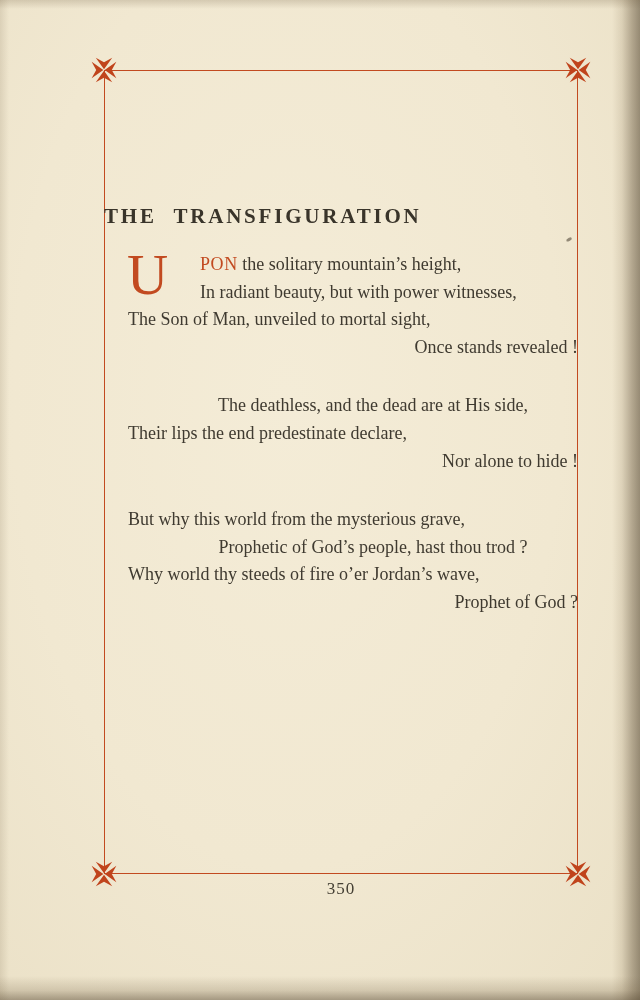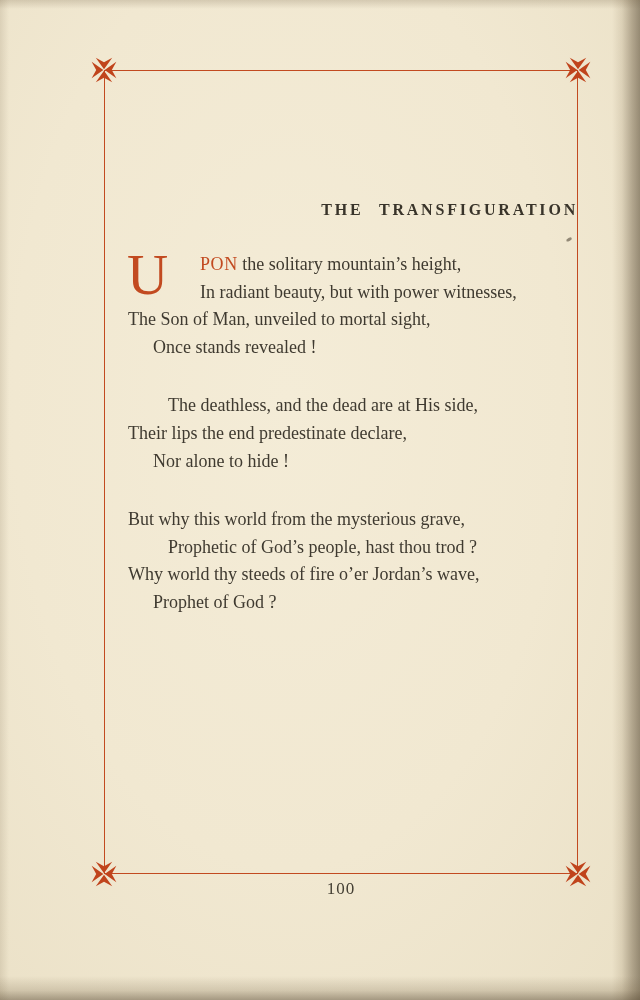--- a/index.html
+++ b/index.html
@@ -29,30 +29,30 @@
     border:1.4px solid #c24a20;box-sizing:border-box;
   }
   .cross{position:absolute;width:26px;height:26px;}
   .cross.tl{left:91px;top:57px;}
   .cross.tr{left:565px;top:57px;}
   .cross.bl{left:91px;top:861px;}
   .cross.br{left:565px;top:861px;}
 
   .title{
     position:absolute;left:104px;top:190px;width:474px;
-    text-align:right;font-size:16px;letter-spacing:2.8px;word-spacing:9px;
+    text-align:left;font-size:21px;letter-spacing:2.8px;word-spacing:9px;
     color:#39342a;
   }
 
   .poem{position:absolute;left:104px;top:251px;width:474px;color:#3f3a30;}
   .stanza{position:relative;margin-bottom:31px;}
   .line{font-size:18px;line-height:27.6px;white-space:nowrap;}
   .line.flush{padding-left:24px;}
-  .line.ind{padding-left:64px;}
-  .line.deep{padding-left:49px;}
+  .line.ind{padding-left:64px;text-align:center;}
+  .line.deep{padding-left:49px;text-align:right;}
   .line.dc{padding-left:96px;}
   .dropcap{
     position:absolute;left:23px;top:-5px;
     font-size:57px;line-height:1;color:#c24a20;
   }
   .sc{color:#c24a20;letter-spacing:0.6px;}
 
   .pagenum{
     position:absolute;left:104px;top:879px;width:474px;
     text-align:center;font-size:17px;color:#454035;letter-spacing:1px;
@@ -125,21 +125,21 @@
     <div class="stanza">
       <div class="line flush">But why this world from the mysterious grave,</div>
       <div class="line ind">Prophetic of God’s people, hast thou trod ?</div>
       <div class="line flush">Why world thy steeds of fire o’er Jordan’s wave,</div>
       <div class="line deep">Prophet of God ?</div>
     </div>
 
 
   </div>
 
-  <div class="pagenum">100</div>
+  <div class="pagenum">350</div>
 
   <div class="speck"></div>
 
   <div class="edge edge-right"></div>
   <div class="edge edge-bottom"></div>
   <div class="edge edge-top"></div>
   <div class="edge edge-left"></div>
 
 </div>
 

